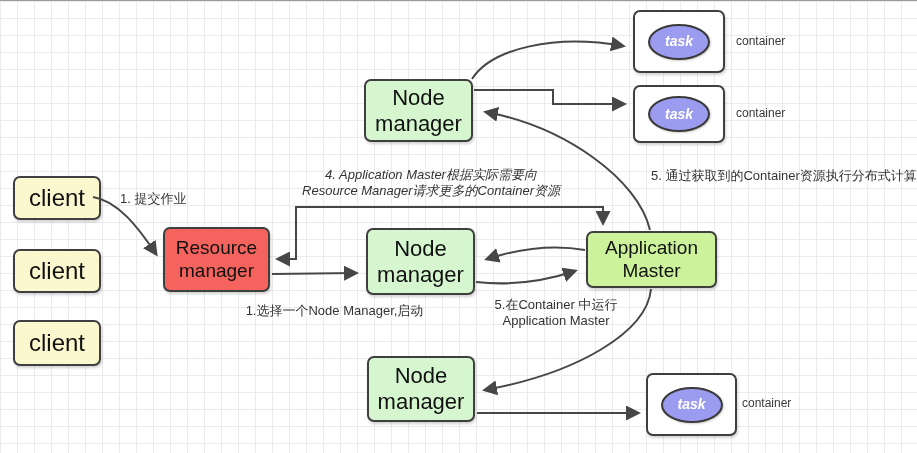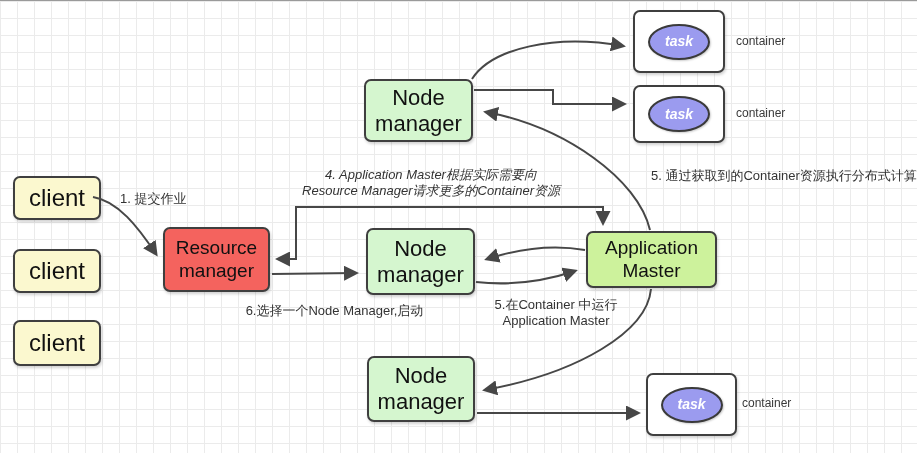--- a/index.html
+++ b/index.html
@@ -118,21 +118,21 @@
       <span>task</span>
     </div>
   </div>
 
   <div class="container-label" id="container-label-1">container</div>
   <div class="container-label" id="container-label-2">container</div>
   <div class="container-label" id="container-label-3">container</div>
 
   <div class="note" id="note-1">1. 提交作业</div>
   <div class="note center" id="note-2">
-    <div>6.选择一个Node Manager,启动</div>
+    <div>1.选择一个Node Manager,启动</div>
   </div>
   <div class="note center" id="note-3">
     <div>5.在Container 中运行</div>
     <div>Application Master</div>
   </div>
   <div class="note center" id="note-4">
     <div>4. Application Master根据实际需要向</div>
     <div>Resource Manager请求更多的Container资源</div>
   </div>
   <div class="note" id="note-5">5. 通过获取到的Container资源执行分布式计算</div>

